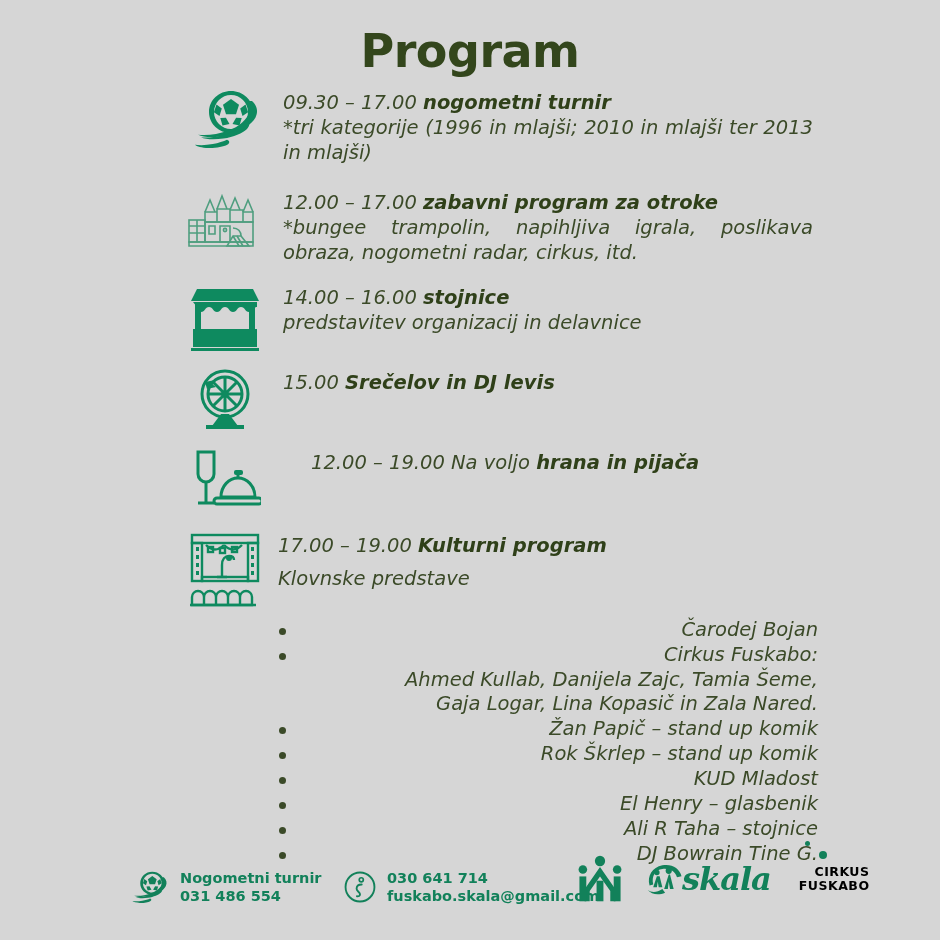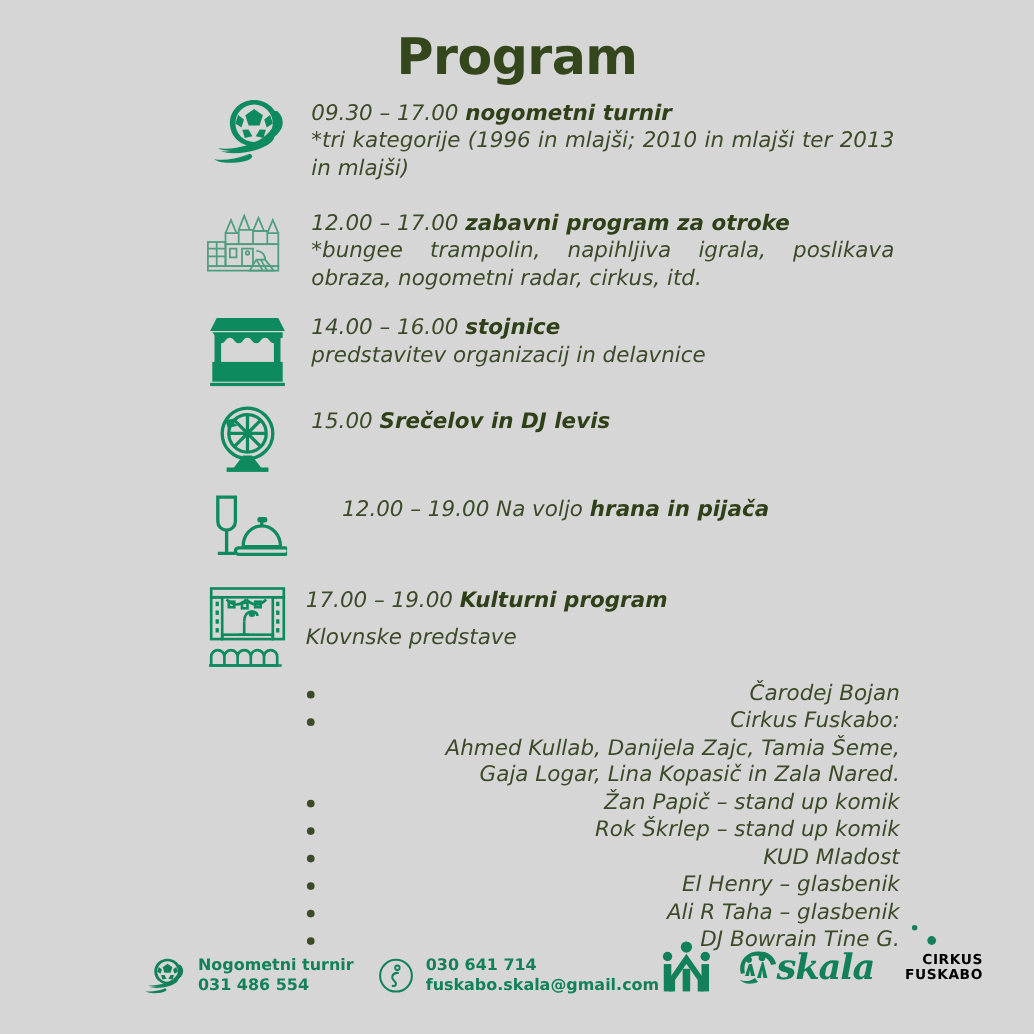--- a/index.html
+++ b/index.html
@@ -60,21 +60,21 @@
   .footer{position:absolute;left:0;top:855px;width:940px;height:85px;}
   .contact{position:absolute;display:flex;align-items:center;gap:10px;}
   .contact .lines{
     font-family:"DejaVu Sans", sans-serif;
     font-size:14.5px;font-weight:bold;line-height:18px;
     color:#12815a;
   }
   .c1{left:128px;top:14px;}
   .c2{left:343px;top:14px;}
 
-  .logos{position:absolute;left:598px;top:0px;display:flex;align-items:center;gap:18px;}
+  .logos{position:absolute;left:574px;top:0px;display:flex;align-items:center;gap:18px;}
   .skala-word{
     font-family:"DejaVu Serif", serif;
     font-style:italic;font-weight:bold;
     font-size:32px;color:#12815a;
     letter-spacing:-1px;
     margin-left:-6px;
   }
   .cirkus{
     position:relative;
     font-family:"DejaVu Sans", sans-serif;
@@ -238,21 +238,21 @@
       <li><span>Čarodej Bojan</span></li>
       <li>
         <span>Cirkus Fuskabo:</span>
         <span class="cont">Ahmed Kullab, Danijela Zajc, Tamia Šeme,</span>
         <span class="cont">Gaja Logar, Lina Kopasič in Zala Nared.</span>
       </li>
       <li><span>Žan Papič – stand up komik</span></li>
       <li><span>Rok Škrlep – stand up komik</span></li>
       <li><span>KUD Mladost</span></li>
       <li><span>El Henry –  glasbenik</span></li>
-      <li><span>Ali R Taha – glasbenik</span></li>
+      <li><span>Ali R Taha – stojnice</span></li>
       <li><span>DJ Bowrain Tine G.</span></li>
     </ul>
   </div>
 
   <div class="footer">
 
     <div class="contact c1">
       <span>
         <svg width="42" height="34" viewBox="0 0 72 62">
           <g fill="#12815a">

